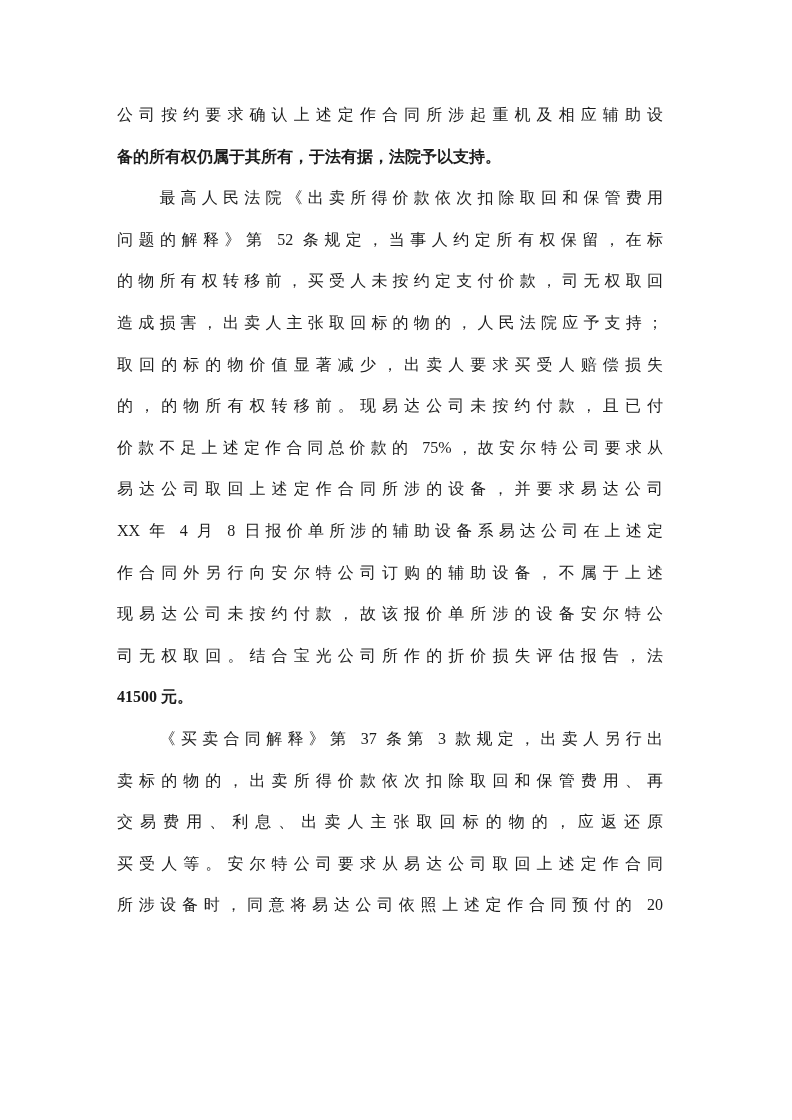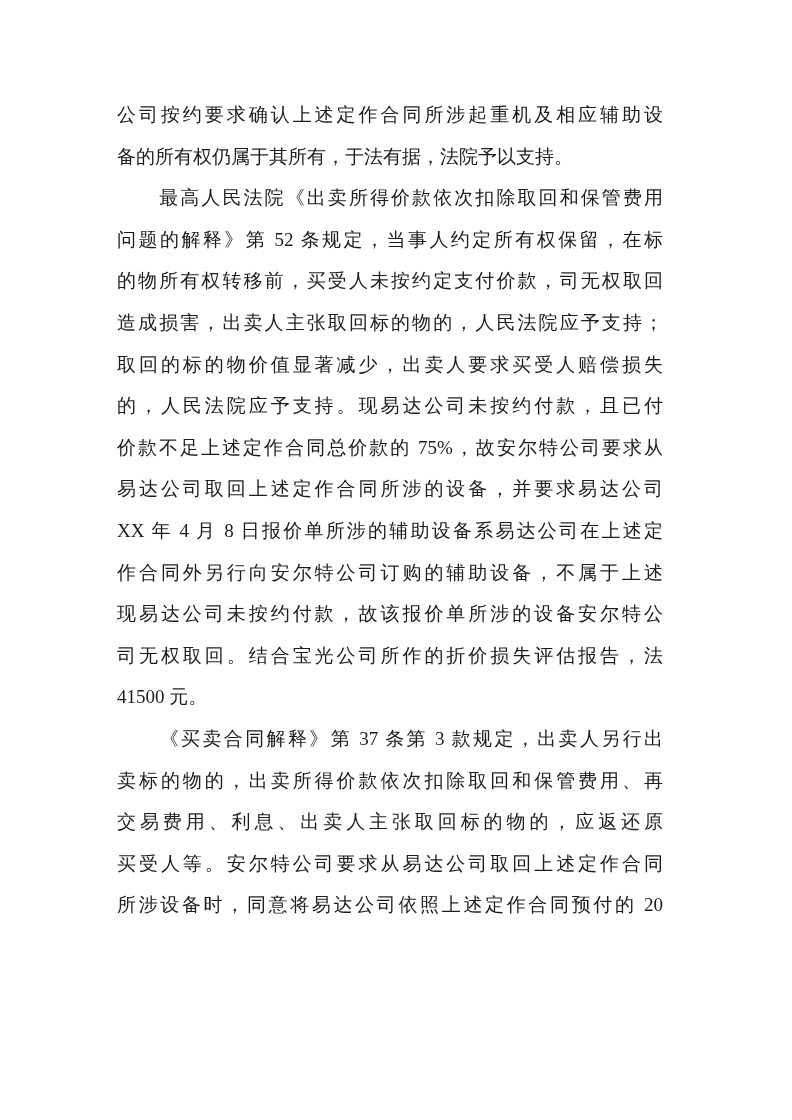--- a/index.html
+++ b/index.html
@@ -13,59 +13,60 @@
     height: 1120px;
     background: #ffffff;
     overflow: hidden;
   }
   .textblock {
     position: absolute;
     left: 117px;
     top: 94px;
     width: 546px;
     font-family: "Liberation Serif", "DejaVu Serif", serif;
-    font-size: 19px;
+    font-size: 16px;
     color: #1c1c1c;
     overflow: hidden;
   }
   .paragraph {
     margin: 0;
     padding: 0;
   }
   .line {
     height: 41.6px;
     line-height: 41.6px;
     white-space: normal;
     overflow: hidden;
   }
   .line.j {
     text-align: justify;
     text-align-last: justify;
   }
   .line.l {
     text-align: right;
     text-align-last: left;
+    font-weight: bold;
   }
 </style>
 </head>
 <body>
 
 <div class="page">
   <div class="textblock" style="color: rgb(28, 28, 28);">
       <div class="paragraph">
         <div class="line j">公司按约要求确认上述定作合同所涉起重机及相应辅助设</div>
         <div class="line l">备的所有权仍属于其所有，于法有据，法院予以支持。</div>
       </div>
       <div class="paragraph">
         <div class="line j">　　最高人民法院《出卖所得价款依次扣除取回和保管费用</div>
         <div class="line j">问题的解释》第 52 条规定，当事人约定所有权保留，在标</div>
         <div class="line j">的物所有权转移前，买受人未按约定支付价款，司无权取回</div>
         <div class="line j">造成损害，出卖人主张取回标的物的，人民法院应予支持；</div>
         <div class="line j">取回的标的物价值显著减少，出卖人要求买受人赔偿损失</div>
-        <div class="line j">的，人民法院应予支持。现易达公司未按约付款，且已付</div>
+        <div class="line j">的，的物所有权转移前。现易达公司未按约付款，且已付</div>
         <div class="line j">价款不足上述定作合同总价款的 75%，故安尔特公司要求从</div>
         <div class="line j">易达公司取回上述定作合同所涉的设备，并要求易达公司</div>
         <div class="line j">XX 年 4 月 8 日报价单所涉的辅助设备系易达公司在上述定</div>
         <div class="line j">作合同外另行向安尔特公司订购的辅助设备，不属于上述</div>
         <div class="line j">现易达公司未按约付款，故该报价单所涉的设备安尔特公</div>
         <div class="line j">司无权取回。结合宝光公司所作的折价损失评估报告，法</div>
         <div class="line l">41500 元。</div>
       </div>
       <div class="paragraph">
         <div class="line j">　　《买卖合同解释》第 37 条第 3 款规定，出卖人另行出</div>

